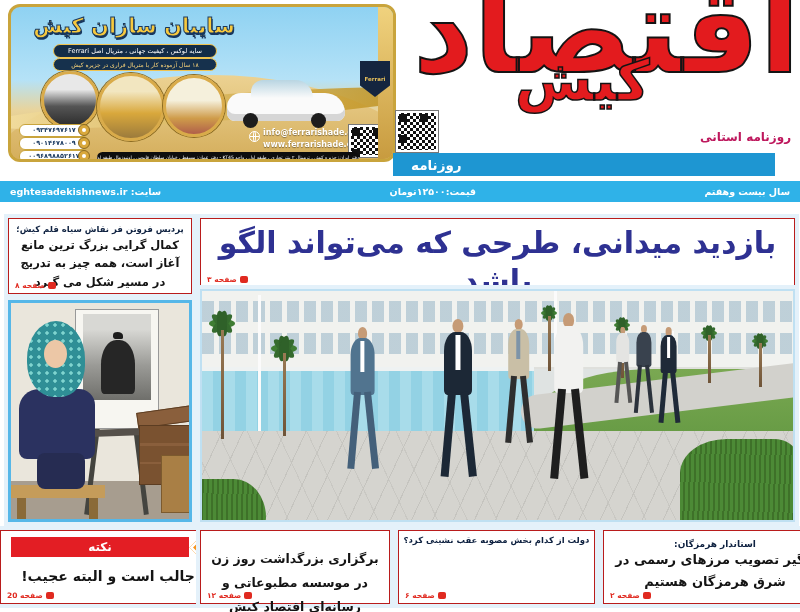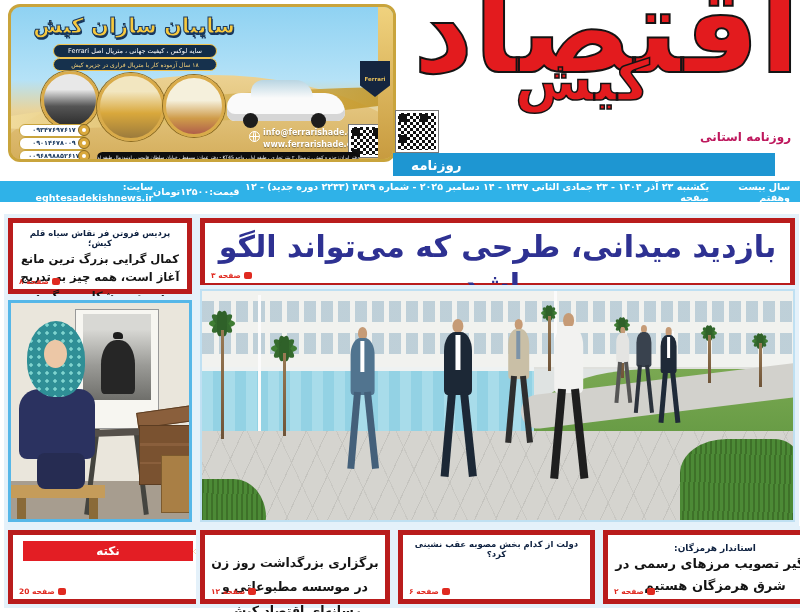--- a/index.html
+++ b/index.html
@@ -1,20 +1,20 @@
 <!DOCTYPE html>
 <html lang="fa"><head>
 <meta charset="utf-8">
 <style>
   html,body{margin:0;padding:0}
   body{width:800px;height:612px;position:relative;background:#fff;overflow:hidden;
        font-family:"DejaVu Sans",sans-serif;}
   i{font-style:normal}
   
-  .box{position:absolute;background:#fff;border:5px solid #b91c1c;box-shadow:0 0 0 4px #e4f1fa;box-sizing:border-box}
+  .box{position:absolute;background:#fff;border:1px solid #b91c1c;box-shadow:0 0 0 4px #e4f1fa;box-sizing:border-box}
   .kicker{font-weight:bold;color:#0e2140;text-align:center;direction:rtl}
   .headline{font-weight:bold;color:#141414;text-align:center;direction:rtl;line-height:1.6}
   .pageref{position:absolute;left:6px;bottom:3px;display:flex;align-items:center;gap:3px;color:#e02a20;font-size:7.5px;font-weight:bold;direction:ltr}
   .pageref .pico{width:8px;height:7px;background:#e02a20;border-radius:2px;display:inline-block}
   .pageref .ptxt{direction:rtl}
   
   #ad{position:absolute;left:8px;top:4px;width:388px;height:158px;border-radius:12px;border:3px solid #c9a43c;
       background:linear-gradient(180deg,#8fd2f2 0%,#b5e2f7 48%,#e9d49b 68%,#d9b465 100%);overflow:hidden;box-sizing:border-box}
   .sand{position:absolute;left:-40px;bottom:-46px;width:480px;height:130px;background:linear-gradient(180deg,#ecd292,#c89b3f);border-radius:50% 50% 0 0/100% 100% 0 0}
   .goldarc{position:absolute;left:-30px;bottom:38px;width:470px;height:26px;background:linear-gradient(90deg,#f6e3a8,#b8860b);border-radius:50%;transform:rotate(-4deg);opacity:.85}
@@ -56,21 +56,21 @@
   #side-box{left:8px;top:218px;width:184px;height:76px;padding:5px 4px}
   #side-box .kicker{font-size:8.5px}
   #side-box .headline{font-size:11.5px;margin-top:2px}
   #lead-box{left:200px;top:218px;width:595px;height:70px;padding:4px}
   #lead-box .kicker{font-size:11px}
   #lead-box .headline{font-size:30px;color:#2e3192;line-height:1.25;margin-top:1px}
   .photo{position:absolute;overflow:hidden;box-sizing:border-box}
   #photo-main{left:200px;top:289px;width:595px;height:233px;border:2px solid #bfe0f2;box-shadow:0 0 0 4px #e4f1fa;background:#dfe3e2}
   #photo-side{left:8px;top:300px;width:184px;height:222px;border:3px solid #56b7e8;box-shadow:0 0 0 4px #e4f1fa;background:#eae6dc}
   .bbox{top:530px;height:74px;padding:4px}
-  #b1{left:8px;width:216px}#b2{left:200px;width:190px}#b3{left:398px;width:197px}#b4{left:603px;width:224px}
+  #b1{left:0;width:216px}#b2{left:200px;width:190px}#b3{left:398px;width:197px}#b4{left:603px;width:224px}
   .note-banner{position:absolute;left:10px;right:26px;top:6px;height:20px;background:#e31e24;color:#fff;font-weight:bold;font-size:12px;
                line-height:20px;text-align:center;direction:rtl}
   .diamond{position:absolute;right:5px;top:8px;width:17px;height:17px;transform:rotate(45deg);background:#f7941d;
            box-shadow:inset 0 0 0 2.5px #fff, inset 0 0 0 5px #f7941d}
   #b1 .headline{font-size:14px;margin-top:30px}
   #b2 .headline{font-size:12.5px;margin-top:12px;line-height:1.9}
   #b3 .kicker{font-size:8.5px;margin-top:0}
   #b3 .headline{font-size:13.5px;line-height:1.6}
   #b4 .kicker{font-size:9px;margin-top:4px}
   #b4 .headline{font-size:13px;line-height:1.7}
@@ -155,21 +155,20 @@
 <div class="logo-main">اقتصاد</div>
 <div class="logo-sub">کیش</div>
 <div class="logo-tag">روزنامه استانی</div>
 <div class="qr" style="left:396px;top:111px;width:38px;height:37px"></div>
 <div class="band">
     <span>روزنامه</span>
   </div>
 
 <div class="datebar">
   <span>سال بیست وهفتم</span>
-  <span>یکشنبه ۲۳ آذر ۱۴۰۴ - ۲۳ جمادی الثانی ۱۴۴۷ - ۱۴ دسامبر ۲۰۲۵ - شماره ۴۸۴۹ (۲۲۳۳ دوره جدید) - ۱۲ صفحه</span>
   <span>قیمت:۱۲۵۰۰تومان</span>
   <span><span>سایت:</span> <b class="lat">eghtesadekishnews.ir</b></span>
 </div>
 
 <div class="box" id="side-box">
   <div class="kicker">پردیس فروتن فر نقاش سیاه قلم کیش؛</div>
   <div class="headline">کمال گرایی بزرگ ترین مانع آغاز است، همه چیز به تدریج در مسیر شکل می گیرد</div>
   <div class="pageref">
       <span class="ptxt">صفحه ۸</span>
       <i class="pico"></i>
@@ -321,20 +320,21 @@
   <div class="bleg" style="left:78px"></div>
   <div class="wbody"></div>
   <div class="wlegs"></div>
   <div class="scarf"></div>
   <div class="face"></div>
 </div>
 
 <div class="box bbox" id="b1">
   <div class="note-banner">نکته</div>
   <i class="diamond"></i>
+  <div class="headline">جالب است و البته عجیب!</div>
   <div class="pageref">
       <span class="ptxt">صفحه 20</span>
       <i class="pico"></i>
     </div>
 </div>
 <div class="box bbox" id="b2">
   <div class="headline">برگزاری بزرگداشت روز زن در موسسه مطبوعاتی و رسانه‌ای اقتصاد کیش</div>
   <div class="pageref">
       <span class="ptxt">صفحه ۱۲</span>
       <i class="pico"></i>

